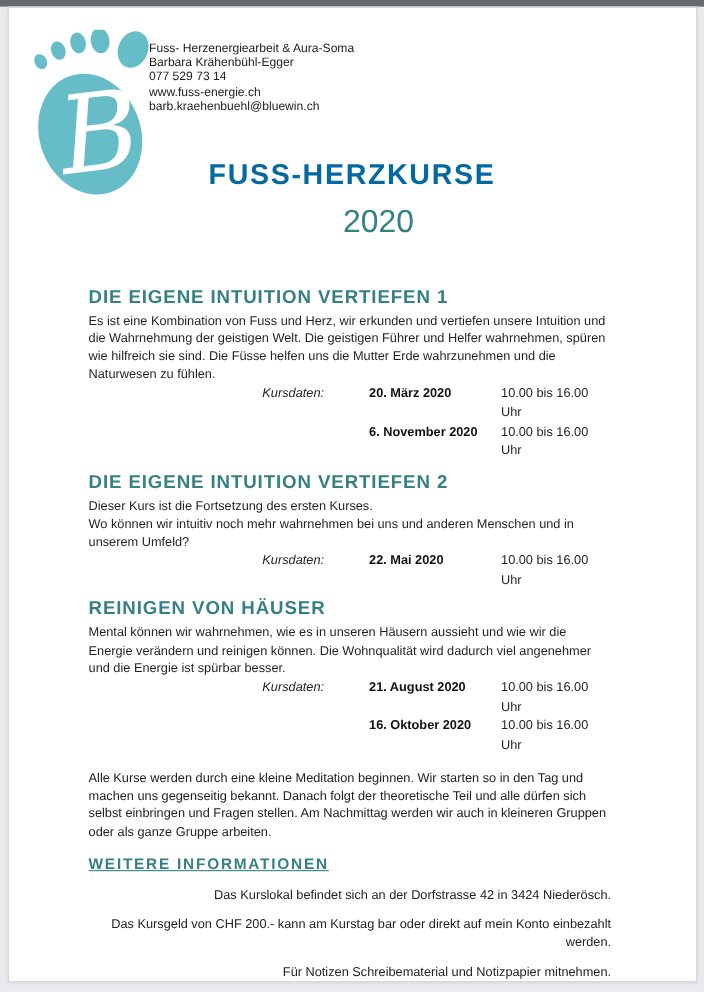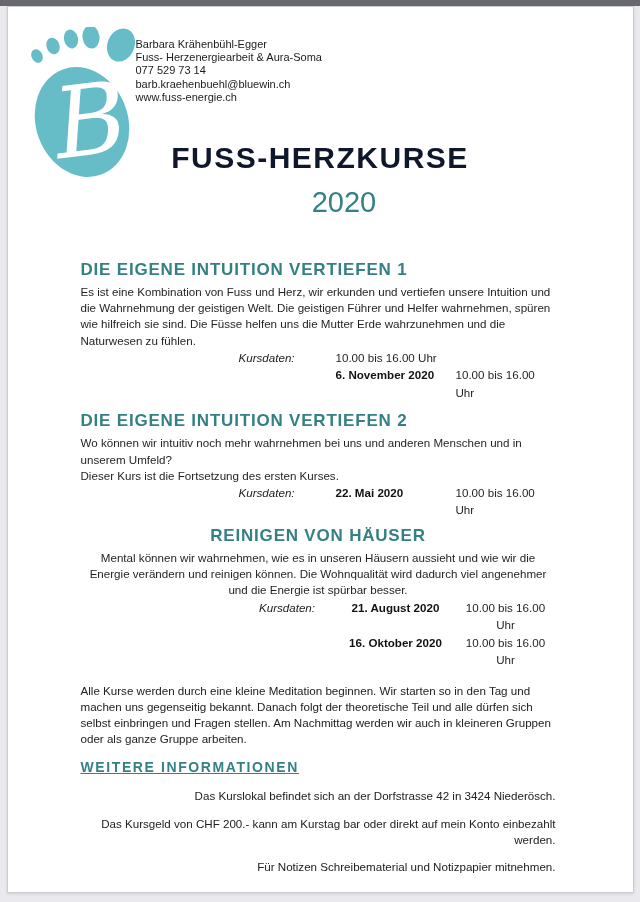--- a/index.html
+++ b/index.html
@@ -19,33 +19,33 @@
     border: 1px solid #cccdd4;
     box-shadow: 0 1px 3px rgba(0,0,0,0.10);
   }
   
   .header { position: relative; height: 128px; }
   .logo-wrap { position: absolute; left: 17px; top: 20px; width: 122px; height: 158px; }
   .contact { position: absolute; left: 128px; top: 31px; font-size: 11px; line-height: 13.2px; color: #1c1c1c; }
   
   .doc-title {
     text-align: center;
-    font-size: 30px; font-weight: bold; letter-spacing: 1.5px;
-    color: #0f172a; line-height: 46px;
+    font-size: 26px; font-weight: bold; letter-spacing: 1.5px;
+    color: #0369a1; line-height: 46px;
   }
   .doc-year {
     text-align: center;
     font-size: 29px; color: #358084; line-height: 34px; margin-top: 4px; padding-left: 48px;
   }
   
   .content { padding: 0 77px 0 73px; }
   .section { margin-top: 0; }
   .sec-1 { margin-top: 40px; }
   .sec-2 { margin-top: 9px; }
-  .sec-3 { margin-top: 6px; text-align: center; }
+  .sec-3 { margin-top: 6px; }
   .sec-heading {
     font-size: 17px; font-weight: bold; letter-spacing: 0.8px;
     color: #358084; line-height: 22px;
   }
   .body-par {
     margin-top: 3px;
     font-size: 11.6px; line-height: 16.2px; color: #1f1f1f;
   }
   .body-par + .body-par { margin-top: 0; }
   
@@ -82,53 +82,54 @@
         <ellipse cx="12" cy="29" rx="5.5" ry="7" transform="rotate(-28 12 29)" fill="#67bdc7"></ellipse>
         <ellipse cx="28" cy="19" rx="6.5" ry="8.5" transform="rotate(-20 28 19)" fill="#67bdc7"></ellipse>
         <ellipse cx="46" cy="12" rx="7" ry="9.5" transform="rotate(-14 46 12)" fill="#67bdc7"></ellipse>
         <ellipse cx="66" cy="10" rx="8.5" ry="11.5" transform="rotate(-8 66 10)" fill="#67bdc7"></ellipse>
         <ellipse cx="96" cy="18" rx="13.5" ry="17" transform="rotate(22 96 18)" fill="#67bdc7"></ellipse>
 
         <text x="30" y="128" font-size="98" font-style="italic" font-family="DejaVu Serif, serif" fill="#ffffff" transform="rotate(-7 60 100)">B</text>
       </svg>
     </div>
     <div class="contact">
+      <div>Fuss- Herzenergiearbeit &amp; Aura-Soma</div>
       <div>Barbara Krähenbühl-Egger</div>
-      <div>Fuss- Herzenergiearbeit &amp; Aura-Soma</div>
       <div>077 529 73 14</div>
+      <div>www.fuss-energie.ch</div>
       <div>barb.kraehenbuehl@bluewin.ch</div>
-      <div>www.fuss-energie.ch</div>
     </div>
   </div>
 
   <div class="doc-title">FUSS-HERZKURSE</div>
   <div class="doc-year">2020</div>
 
   <div class="content">
 
     <div class="section sec-1">
       <div class="sec-heading">DIE EIGENE INTUITION VERTIEFEN 1</div>
       <div class="body-par">Es ist eine Kombination von Fuss und Herz, wir erkunden und vertiefen unsere Intuition und die Wahrnehmung der geistigen Welt. Die geistigen Führer und Helfer wahrnehmen, spüren wie hilfreich sie sind. Die Füsse helfen uns die Mutter Erde wahrzunehmen und die Naturwesen zu fühlen.</div>
       <div class="kd-row">
         <div></div>
         <div class="kd-label">Kursdaten:</div>
+        <div class="kd-date">20. März 2020</div>
         <div class="kd-time">10.00 bis 16.00 Uhr</div>
       </div>
       <div class="kd-row">
         <div></div>
         <div class="kd-label"></div>
         <div class="kd-date">6. November 2020</div>
         <div class="kd-time">10.00 bis 16.00 Uhr</div>
       </div>
     </div>
 
     <div class="section sec-2">
       <div class="sec-heading">DIE EIGENE INTUITION VERTIEFEN 2</div>
+      <div class="body-par">Dieser Kurs ist die Fortsetzung des ersten Kurses.</div>
       <div class="body-par">Wo können wir intuitiv noch mehr wahrnehmen bei uns und anderen Menschen und in unserem Umfeld?</div>
-      <div class="body-par">Dieser Kurs ist die Fortsetzung des ersten Kurses.</div>
       <div class="kd-row">
         <div></div>
         <div class="kd-label">Kursdaten:</div>
         <div class="kd-date">22. Mai 2020</div>
         <div class="kd-time">10.00 bis 16.00 Uhr</div>
       </div>
     </div>
 
     <div class="section sec-3">
       <div class="sec-heading">REINIGEN VON HÄUSER</div>

